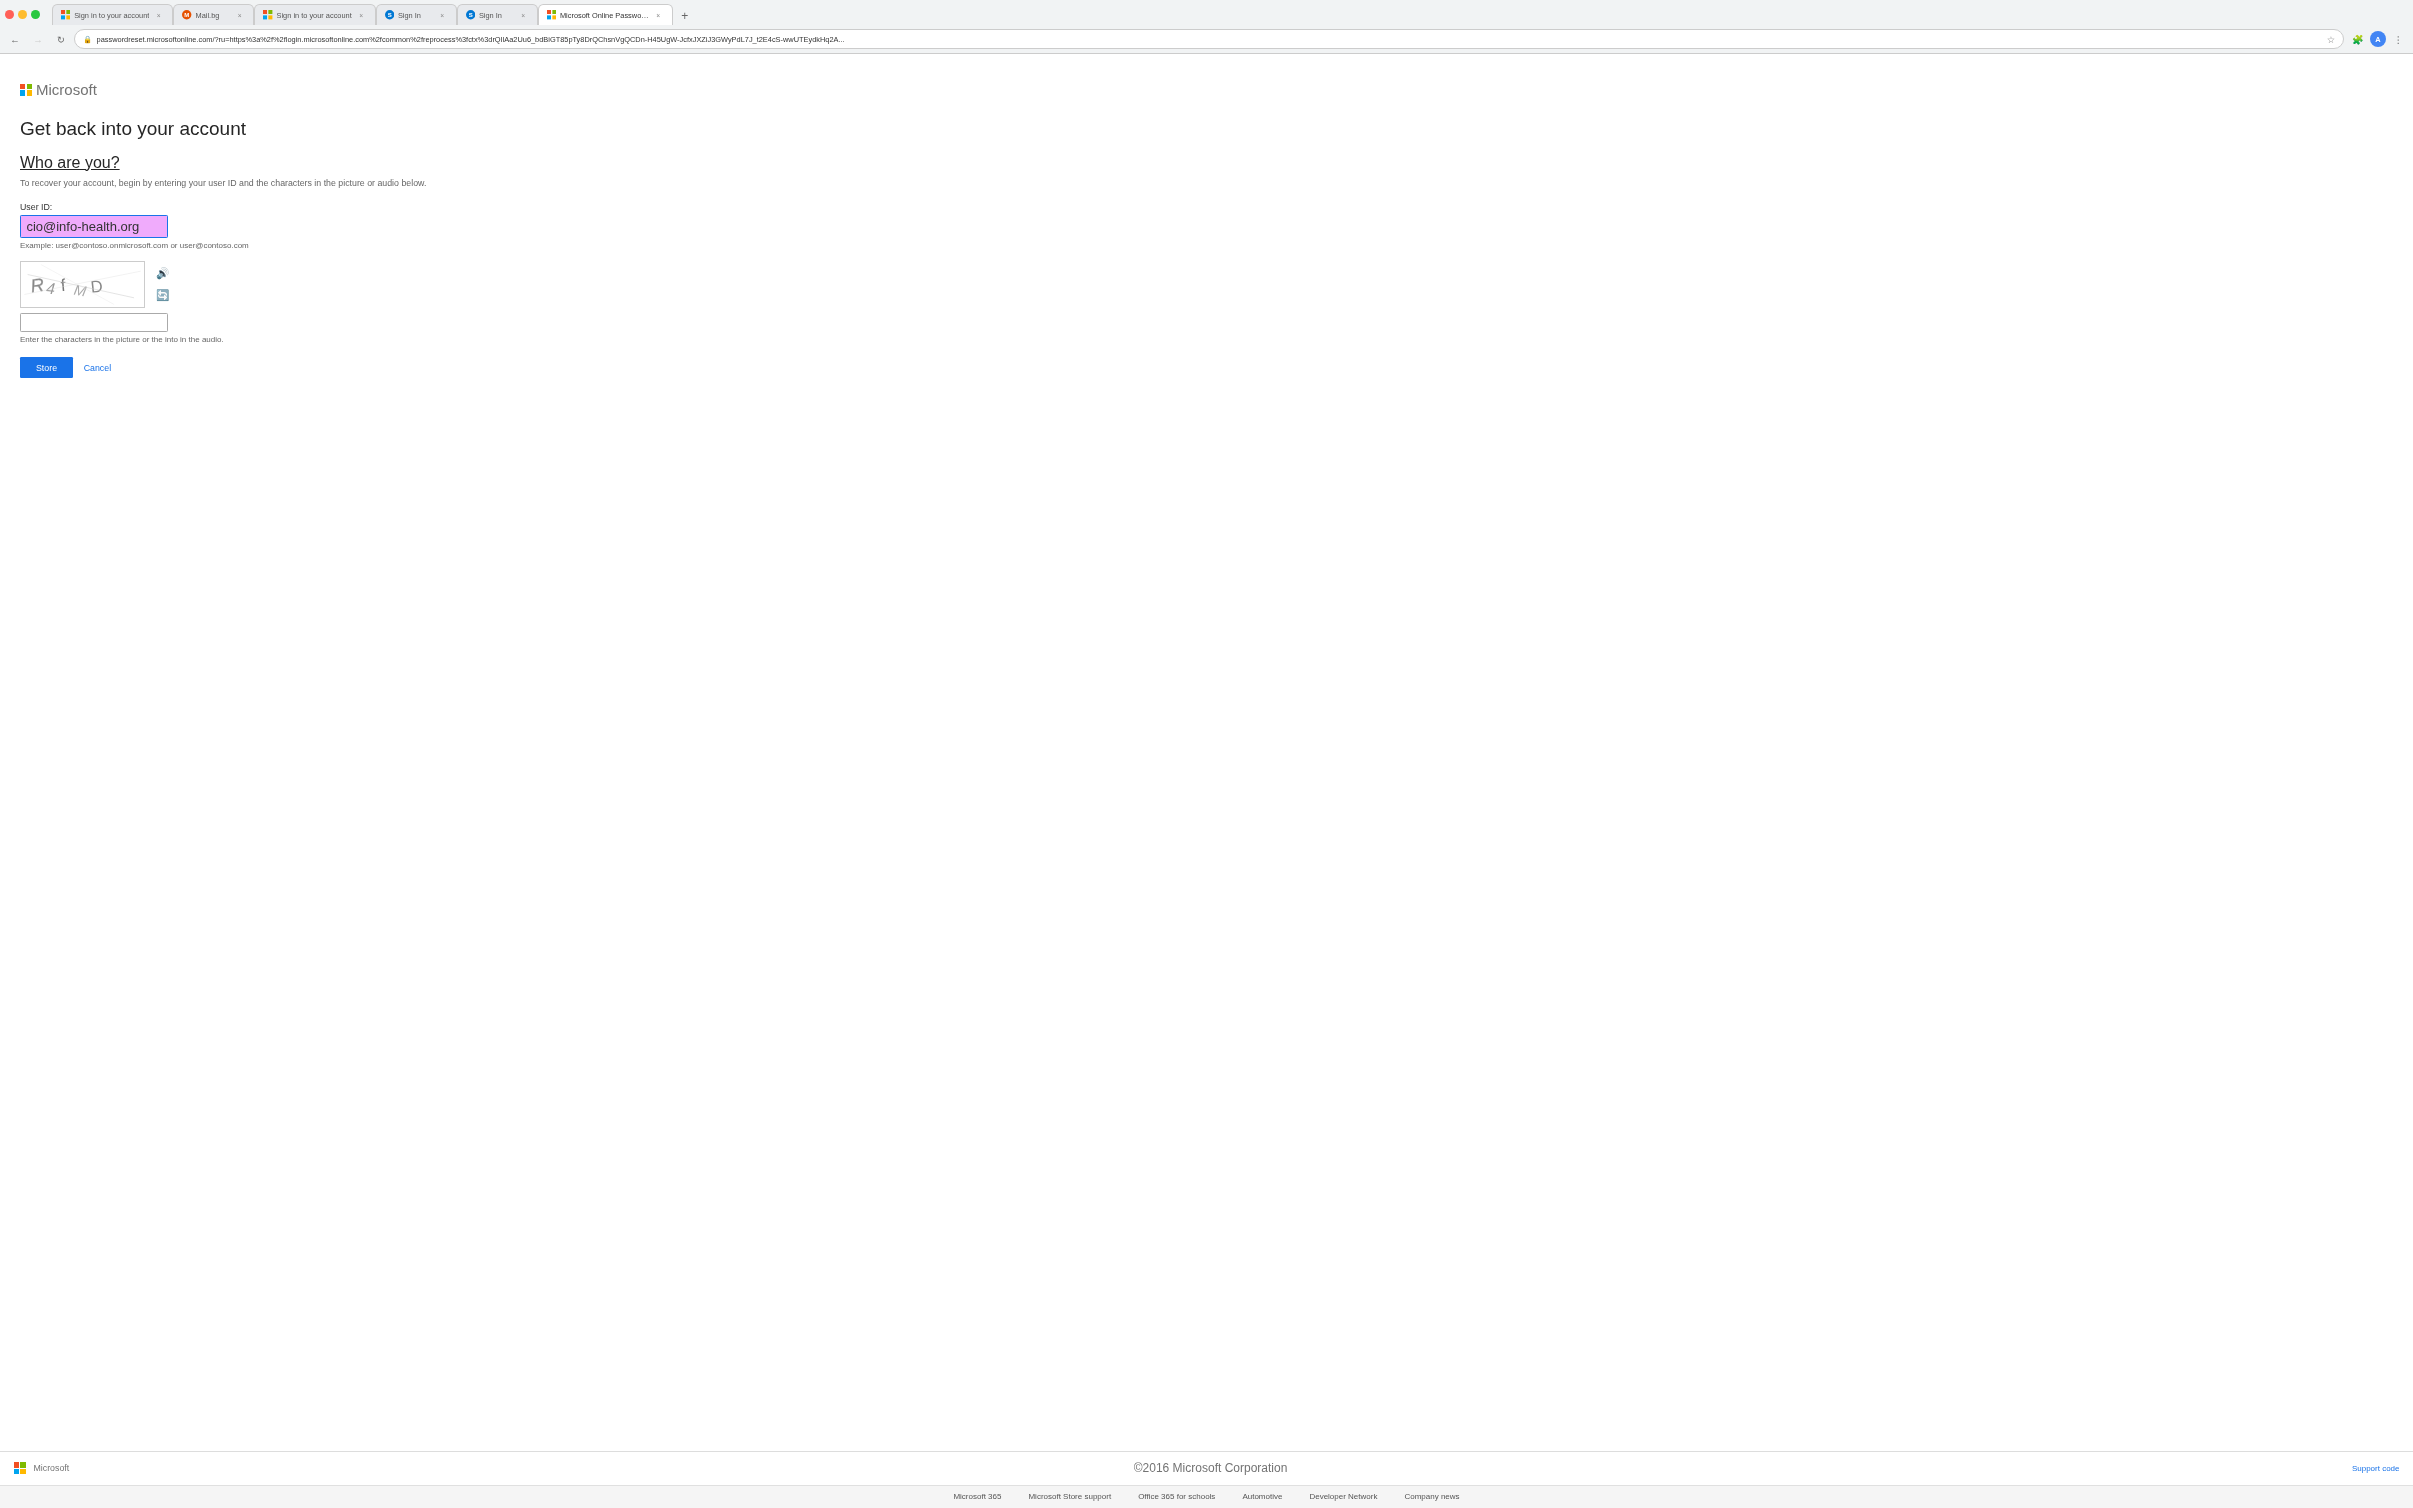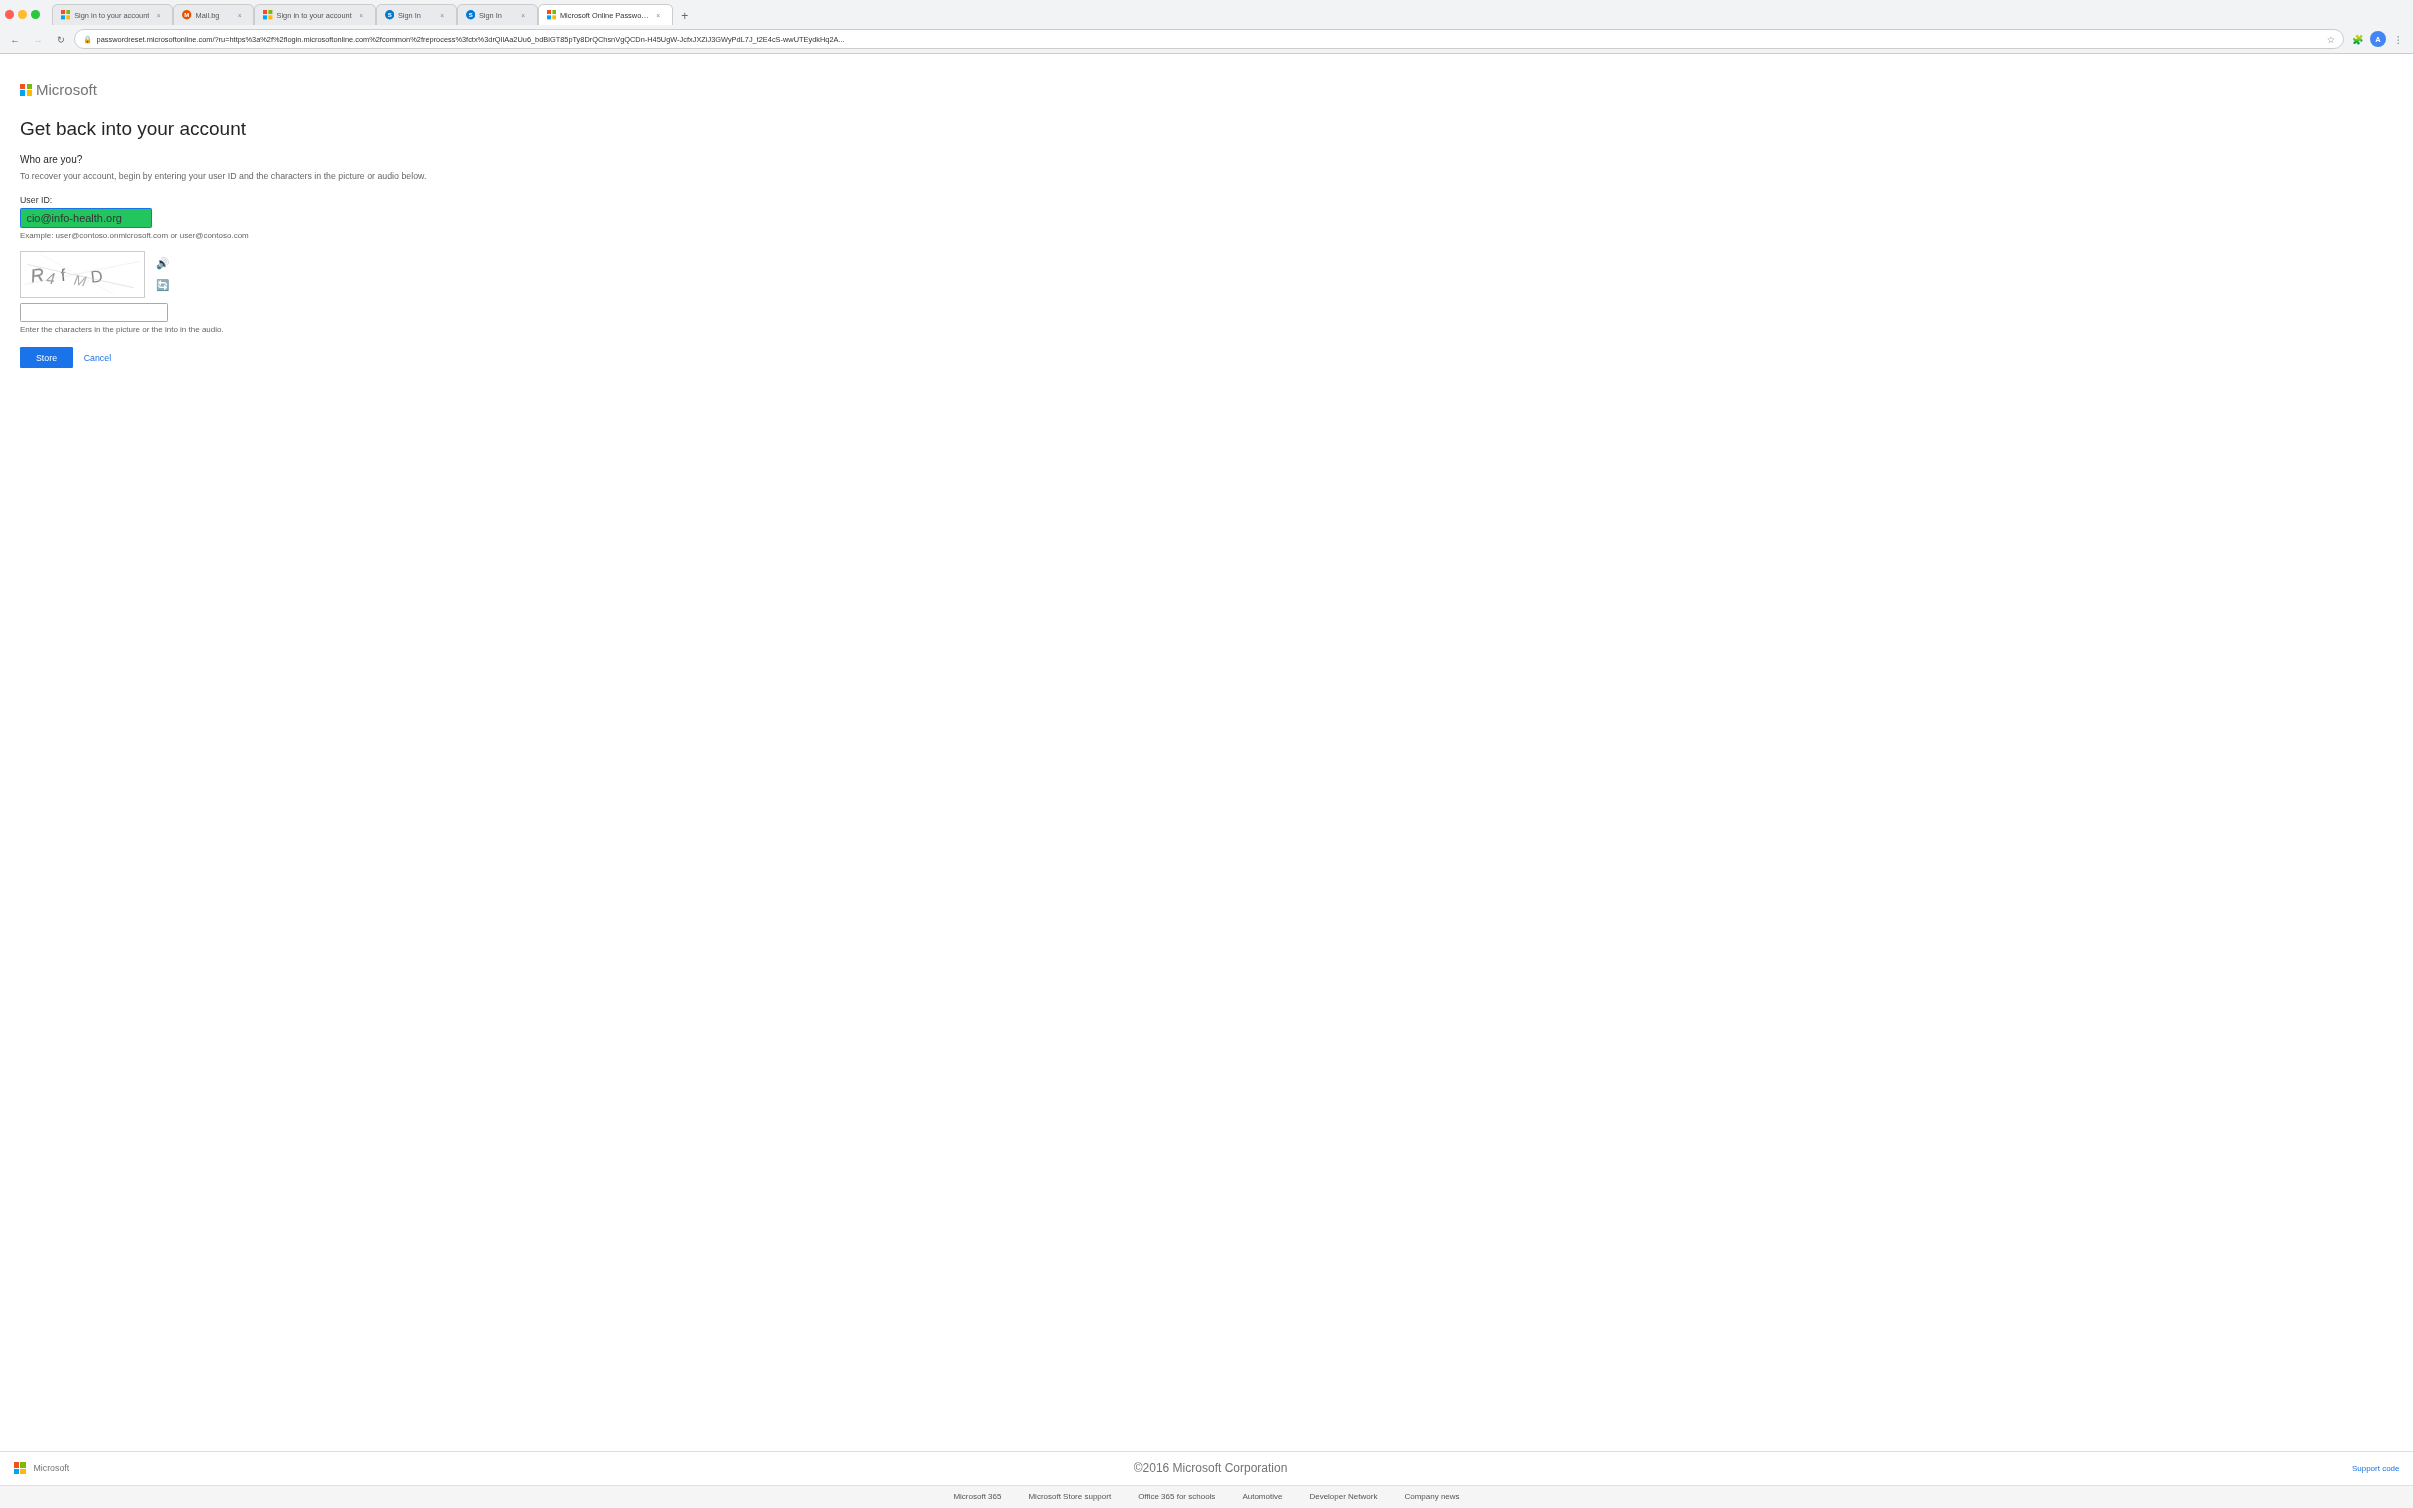--- a/index.html
+++ b/index.html
@@ -32,26 +32,26 @@
     .toolbar-right { display: flex; align-items: center; gap: 2.7px; }
     .toolbar-icon-btn { width: 19px; height: 19px; border-radius: 50%; display: flex; align-items: center; justify-content: center; font-size: 9.4px; color: #666; cursor: pointer; border: none; background: transparent; }
     .profile-avatar { width: 16px; height: 16px; border-radius: 50%; background: #4285f4; color: #fff; display: flex; align-items: center; justify-content: center; font-size: 7.4px; font-weight: bold; }
 
     
     .page-content { flex: 1; padding: 27px 20px 20px; max-width: 646px; }
     .ms-logo { font-size: 15px; color: #737373; font-weight: 300; margin-bottom: 20px; display: flex; align-items: center; gap: 0; }
     .ms-logo-text { font-size: 15px; color: #737373; }
 
     .page-title { font-size: 19px; font-weight: 300; color: #262626; margin-bottom: 13.5px; }
-    .section-title { font-size: 10px; font-weight: 400; color: #262626; margin-bottom: 6.7px; }
+    .section-title { font-size: 16px; font-weight: 400; color: #262626; margin-bottom: 6.7px; text-decoration: underline; }
     .description { font-size: 8.8px; color: #666; margin-bottom: 13.5px; }
 
     .form-group { margin-bottom: 8px; }
     .form-label { font-size: 8.8px; color: #333; margin-bottom: 2.7px; display: block; }
-    .form-input { width: 132px; padding: 3.4px 5.4px; border: 0.7px solid #1a73e8; border-radius: 1.3px; font-size: 11px; color: #333; outline: none; background: #22c55e; }
+    .form-input { width: 148px; padding: 3.4px 5.4px; border: 0.7px solid #1a73e8; border-radius: 1.3px; font-size: 13px; color: #333; outline: none; background: #f0abfc; }
     .form-hint { font-size: 8px; color: #666; margin-top: 2.7px; }
 
     .captcha-area { margin-top: 10.8px; margin-bottom: 5.4px; display: flex; align-items: flex-start; gap: 10.8px; }
     .captcha-image { width: 125px; height: 47px; border: 0.7px solid #ccc; background: #fff; display: flex; align-items: center; justify-content: center; overflow: hidden; }
     .captcha-controls { display: flex; flex-direction: column; gap: 6.7px; padding-top: 5.4px; }
     .captcha-btn { width: 15px; height: 15px; display: flex; align-items: center; justify-content: center; font-size: 10.8px; color: #888; cursor: pointer; border: none; background: transparent; }
 
     .captcha-input { width: 148px; padding: 3.4px 5.4px; border: 0.7px solid #aaa; border-radius: 1.3px; font-size: 8.8px; color: #333; outline: none; background: #fff; margin-bottom: 2.7px; }
     .captcha-hint { font-size: 8px; color: #666; margin-bottom: 13.5px; }
 

